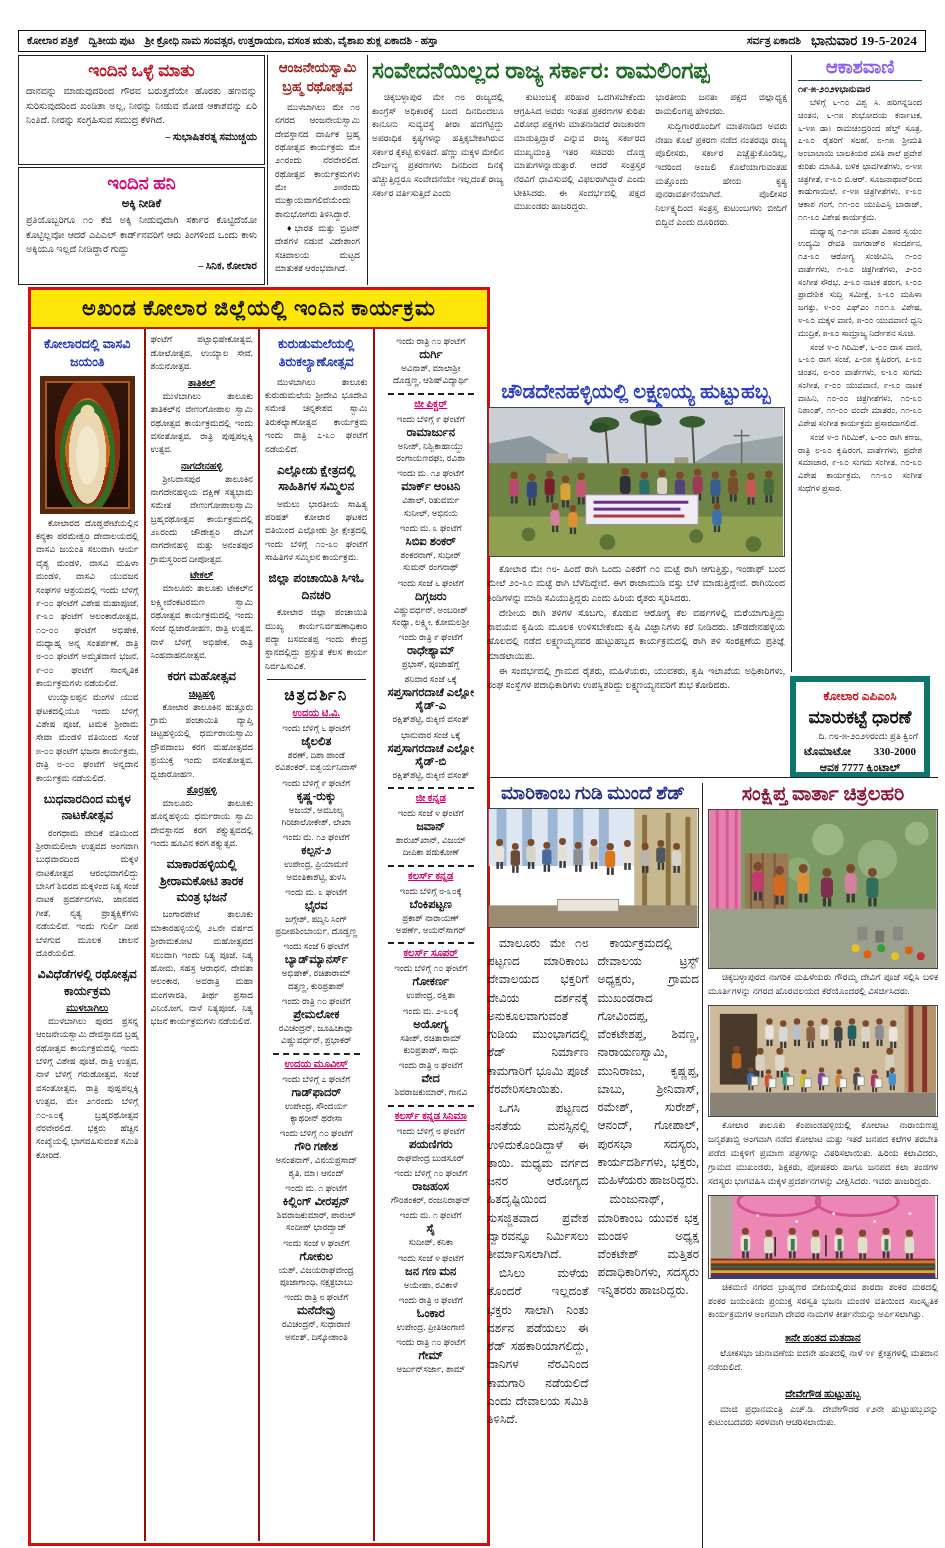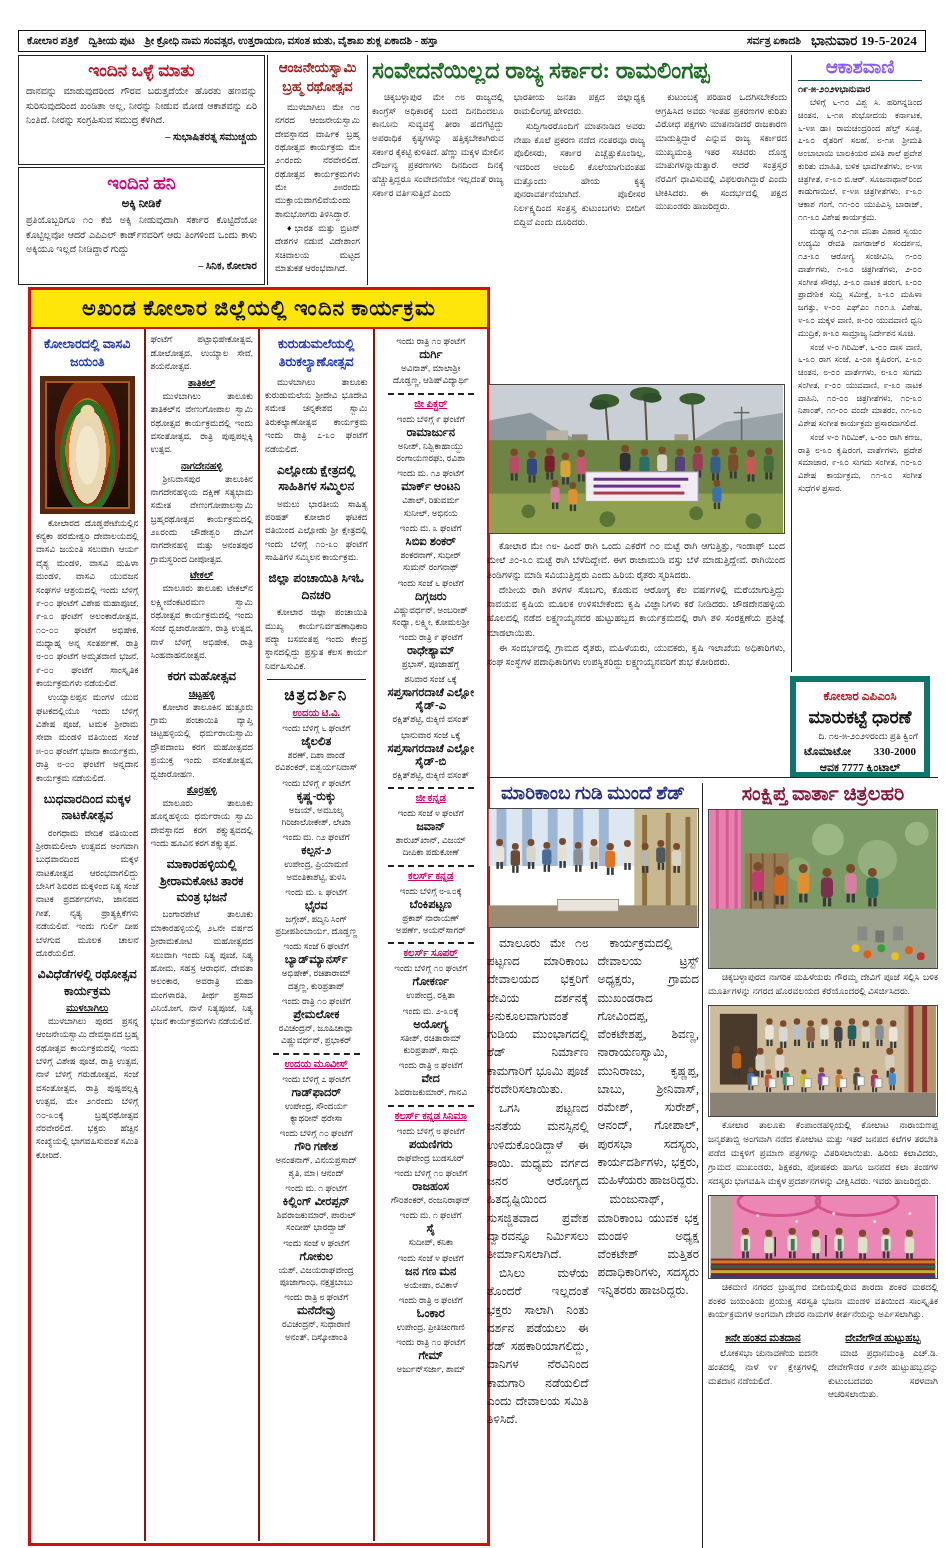--- a/index.html
+++ b/index.html
@@ -64,21 +64,21 @@
   .photo-frame{border:1.2px solid #444;box-sizing:border-box;display:block;}
   .hline{border-top:1.5px solid #222;}
   .vline{border-left:1.5px solid #222;}
   
   .market{border:6px solid #0f766e;box-sizing:border-box;text-align:center;padding:4px 6px;overflow:hidden;}
   .mk-org{color:#c3121d;font-weight:bold;font-size:12px;margin-top:3px;}
   .mk-title{font-weight:bold;font-size:17.5px;margin:3px 0;}
   .mk-date{font-size:9px;margin:2px 0;text-align:right;}
   .mk-row{display:flex;justify-content:space-between;font-weight:bold;font-size:11px;margin:3px 2px;}
   .mk-arr{font-weight:bold;font-size:11px;margin-top:2px;}
-  .minis{display:flex;gap:10px;margin-top:6px;}
+  .minis{display:flex;gap:10px;margin-top:6px;flex-direction:column;}
   .minis > div{flex:1;overflow:hidden;font-size:9px;}
 </style>
 </head>
 <body>
 
 <div class="page">
 
   <svg width="0" height="0" style="position:absolute">
     <defs>
       <symbol id="psn" viewBox="0 0 10 22">
@@ -123,25 +123,25 @@
       </div>
   </div>
 
   <div class="abs" style="left:372px;top:57px;width:415px;height:316px;overflow:hidden;">
     <div class="lead-headline">ಸಂವೇದನೆಯಿಲ್ಲದ ರಾಜ್ಯ ಸರ್ಕಾರ: ರಾಮಲಿಂಗಪ್ಪ</div>
     <div class="lead-cols" style="margin-top:6px;height:268px;">
       <div class="lead-col">
           <div class="f-p">ಚಿಕ್ಕಬಳ್ಳಾಪುರ ಮೇ ೧೮ ರಾಜ್ಯದಲ್ಲಿ ಕಾಂಗ್ರೆಸ್ ಅಧಿಕಾರಕ್ಕೆ ಬಂದ ದಿನದಿಂದಲೂ ಕಾನೂನು ಸುವ್ಯವಸ್ಥೆ ತೀರಾ ಹದಗೆಟ್ಟಿದ್ದು ಅಪರಾಧಿಕ ಕೃತ್ಯಗಳನ್ನು ಹತ್ತಿಕ್ಕಬೇಕಾಗಿರುವ ಸರ್ಕಾರ ಕೈಕಟ್ಟಿ ಕುಳಿತಿದೆ. ಹೆಣ್ಣು ಮಕ್ಕಳ ಮೇಲಿನ ದೌರ್ಜನ್ಯ ಪ್ರಕರಣಗಳು ದಿನದಿಂದ ದಿನಕ್ಕೆ ಹೆಚ್ಚುತ್ತಿದ್ದರೂ ಸಂವೇದನೆಯೇ ಇಲ್ಲದಂತೆ ರಾಜ್ಯ ಸರ್ಕಾರ ವರ್ತಿಸುತ್ತಿದೆ ಎಂದು</div>
         </div>
       <div class="lead-col">
+          <div class="f-p">ಕುಟುಂಬಕ್ಕೆ ಪರಿಹಾರ ಒದಗಿಸಬೇಕೆಂದು ಆಗ್ರಹಿಸಿದ ಅವರು ಇಂತಹ ಪ್ರಕರಣಗಳ ಕುರಿತು ವಿರೋಧ ಪಕ್ಷಗಳು ಮಾತನಾಡಿದರೆ ರಾಜಕಾರಣ ಮಾಡುತ್ತಿದ್ದಾರೆ ಎನ್ನುವ ರಾಜ್ಯ ಸರ್ಕಾರದ ಮುಖ್ಯಮಂತ್ರಿ ಇತರ ಸಚಿವರು ದೊಡ್ಡ ಮಾತುಗಳನ್ನಾಡುತ್ತಾರೆ. ಆದರೆ ಸಂತ್ರಸ್ತರ ನೆರವಿಗೆ ಧಾವಿಸುವಲ್ಲಿ ವಿಫಲರಾಗಿದ್ದಾರೆ ಎಂದು ಟೀಕಿಸಿದರು. ಈ ಸಂದರ್ಭದಲ್ಲಿ ಪಕ್ಷದ ಮುಖಂಡರು ಹಾಜರಿದ್ದರು.</div>
+        </div>
+      <div class="lead-col">
           <div class="f-pc">ಭಾರತೀಯ ಜನತಾ ಪಕ್ಷದ ಜಿಲ್ಲಾಧ್ಯಕ್ಷ ರಾಮಲಿಂಗಪ್ಪ ಹೇಳಿದರು.</div>
           <div class="f-p">ಸುದ್ದಿಗಾರರೊಂದಿಗೆ ಮಾತನಾಡಿದ ಅವರು ನೇಹಾ ಕೊಲೆ ಪ್ರಕರಣ ನಡೆದ ನಂತರವೂ ರಾಜ್ಯ ಪೊಲೀಸರು, ಸರ್ಕಾರ ಎಚ್ಚೆತ್ತುಕೊಂಡಿಲ್ಲ, ಇದರಿಂದ ಅಂಜಲಿ ಕೊಲೆಯಾಗುವಂತಹ ಮತ್ತೊಂದು ಹೇಯ ಕೃತ್ಯ ಪುನರಾವರ್ತನೆಯಾಗಿದೆ. ಪೊಲೀಸರ ನಿರ್ಲಕ್ಷ್ಯದಿಂದ ಸಂತ್ರಸ್ತ ಕುಟುಂಬಗಳು ಬೀದಿಗೆ ಬಿದ್ದಿವೆ ಎಂದು ದೂರಿದರು.</div>
-        </div>
-      <div class="lead-col">
-          <div class="f-p">ಕುಟುಂಬಕ್ಕೆ ಪರಿಹಾರ ಒದಗಿಸಬೇಕೆಂದು ಆಗ್ರಹಿಸಿದ ಅವರು ಇಂತಹ ಪ್ರಕರಣಗಳ ಕುರಿತು ವಿರೋಧ ಪಕ್ಷಗಳು ಮಾತನಾಡಿದರೆ ರಾಜಕಾರಣ ಮಾಡುತ್ತಿದ್ದಾರೆ ಎನ್ನುವ ರಾಜ್ಯ ಸರ್ಕಾರದ ಮುಖ್ಯಮಂತ್ರಿ ಇತರ ಸಚಿವರು ದೊಡ್ಡ ಮಾತುಗಳನ್ನಾಡುತ್ತಾರೆ. ಆದರೆ ಸಂತ್ರಸ್ತರ ನೆರವಿಗೆ ಧಾವಿಸುವಲ್ಲಿ ವಿಫಲರಾಗಿದ್ದಾರೆ ಎಂದು ಟೀಕಿಸಿದರು. ಈ ಸಂದರ್ಭದಲ್ಲಿ ಪಕ್ಷದ ಮುಖಂಡರು ಹಾಜರಿದ್ದರು.</div>
         </div>
     </div>
   </div>
 
   <div class="abs colD" style="left:791px;top:55px;width:137px;height:617px;">
     <div class="colD-title">ಆಕಾಶವಾಣಿ</div>
     <div class="colD-dateline">
       <span>೧೯-೫-೨೦೨೪</span>
       <span>ಭಾನುವಾರ</span>
     </div>
@@ -325,20 +325,21 @@
           <div class="f-movie">ಓಂಕಾರ</div>
           <div class="f-cast">ಉಪೇಂದ್ರ, ಪ್ರೀತಿಚಿಂಗಾಣಿ</div>
           <div class="f-time">ಇಂದು ರಾತ್ರಿ ೧೦ ಘಂಟೆಗೆ</div>
           <div class="f-movie">ಗೇಮ್</div>
           <div class="f-cast">ಅರ್ಜುನ್‌ಸರ್ಜಾ, ಶಾಮ್</div>
         </div>
     </div>
   </div>
 
   <div class="abs" style="left:487px;top:380px;width:298px;height:395px;overflow:hidden;">
+    <div class="art-headline chowda-h">ಚೌಡದೇನಹಳ್ಳಿಯಲ್ಲಿ ಲಕ್ಷ್ಮಣಯ್ಯ ಹುಟ್ಟುಹಬ್ಬ</div>
     <svg class="photo-frame" width="298" height="150" viewBox="0 0 298 150" style="margin-top:4px;">
       <rect width="298" height="62" fill="#c9cfd4"></rect>
       <polygon points="0,62 0,36 42,28 82,52 104,62" fill="#8d979e"></polygon>
       <polygon points="196,62 238,38 298,28 298,62" fill="#99a3a8"></polygon>
       <rect x="58" y="46" width="22" height="16" fill="#b9b2a5"></rect>
         <rect x="84" y="50" width="16" height="12" fill="#8f8878"></rect>
         <rect x="188" y="50" width="14" height="12" fill="#a39a8a"></rect>
       <line x1="118" y1="18" x2="121" y2="56" stroke="#5d5347" stroke-width="2"></line>
       <ellipse cx="118" cy="16" rx="14" ry="7" fill="#3a5c31"></ellipse>
         <ellipse cx="112" cy="20" rx="10" ry="5" fill="#2e4d2a"></ellipse>

